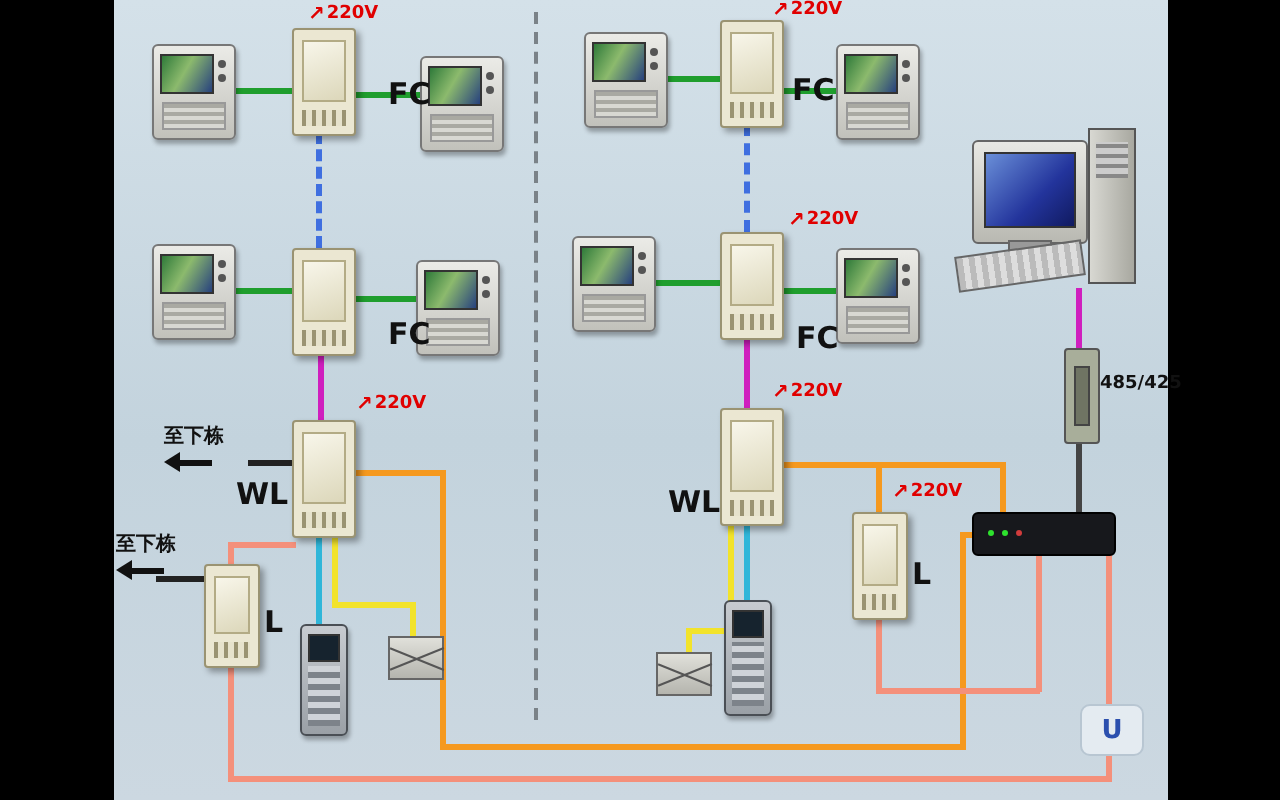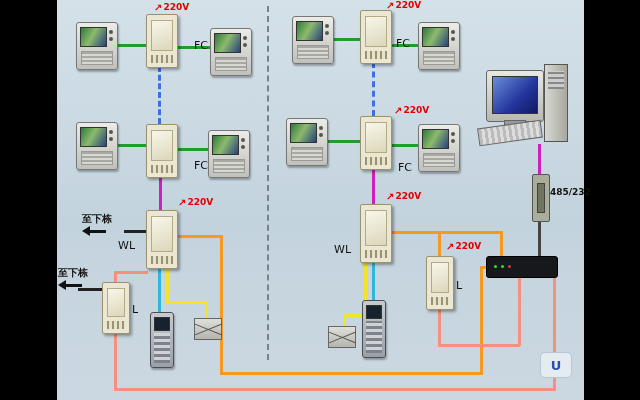--- a/index.html
+++ b/index.html
@@ -56,21 +56,21 @@
     background:repeating-linear-gradient(90deg,#bbb 0 3px,#ddd 3px 6px)}
   
   .converter{position:absolute;width:16px;height:46px;background:#a8ae9a;border:1px solid #555;border-radius:2px}
   .converter::before{content:"";position:absolute;left:4px;top:8px;right:4px;bottom:8px;background:#6f7463;border:1px solid #444}
   .hub{position:absolute;width:70px;height:20px;background:#17181c;border:1px solid #000;border-radius:3px}
   .hub::before{content:"";position:absolute;left:7px;top:8px;width:3px;height:3px;border-radius:50%;
     background:#2ee22e;box-shadow:7px 0 0 #2ee22e,14px 0 0 #d23c3c}
   
   .pwr{position:absolute;display:flex;align-items:flex-start;font-size:9px;font-weight:bold;color:#e00000;line-height:1;white-space:nowrap}
   .pwr .arr{font-size:10px;margin-right:1px}
-  .blabel{position:absolute;font-size:11px;font-weight:normal;color:#111;line-height:1}
+  .blabel{position:absolute;font-size:15px;font-weight:bold;color:#111;line-height:1}
   .slabel{position:absolute;font-size:9px;font-weight:bold;color:#111;line-height:1;white-space:nowrap}
   .golabel{position:absolute;font-size:10px;font-weight:bold;color:#111;line-height:1;text-align:center;white-space:nowrap}
   .larrow{display:flex;align-items:center;height:10px;margin-top:2px}
   .ahead{display:block;width:0;height:0;border-top:5px solid transparent;border-bottom:5px solid transparent;border-right:8px solid #111}
   .atail{display:block;width:16px;height:3px;background:#111}
   
   .logo{position:absolute;width:30px;height:24px;background:#e4ebf1;border:1px solid #b8c6d2;border-radius:5px;
     display:flex;align-items:center;justify-content:center;color:#2b4fae;font-weight:bold;font-size:13px}
 </style>
 </head>
@@ -218,21 +218,21 @@
 </div>
 
 <div class="blabel" style="left:194px;top:40px">FC</div>
 <div class="blabel" style="left:194px;top:160px">FC</div>
 <div class="blabel" style="left:396px;top:38px">FC</div>
 <div class="blabel" style="left:398px;top:162px">FC</div>
 <div class="blabel" style="left:118px;top:240px">WL</div>
 <div class="blabel" style="left:334px;top:244px">WL</div>
 <div class="blabel" style="left:132px;top:304px">L</div>
 <div class="blabel" style="left:456px;top:280px">L</div>
-<div class="slabel" style="left:550px;top:188px">485/232</div>
+<div class="slabel" style="left:550px;top:188px">485/425</div>
 
 <div class="golabel" style="left:82px;top:214px">
   <span>至下栋</span>
   <div class="larrow">
     <i class="ahead"></i>
       <i class="atail"></i>
   </div>
 </div>
 <div class="golabel" style="left:58px;top:268px">
   <span>至下栋</span>

